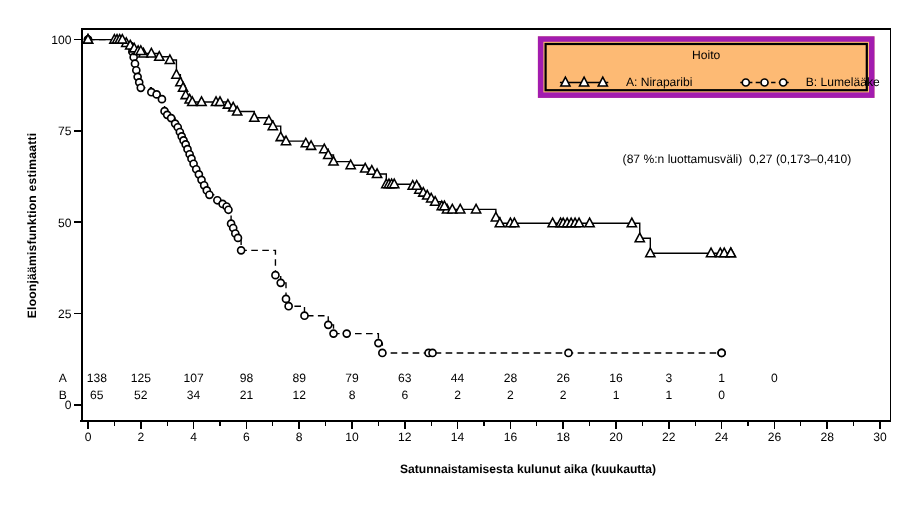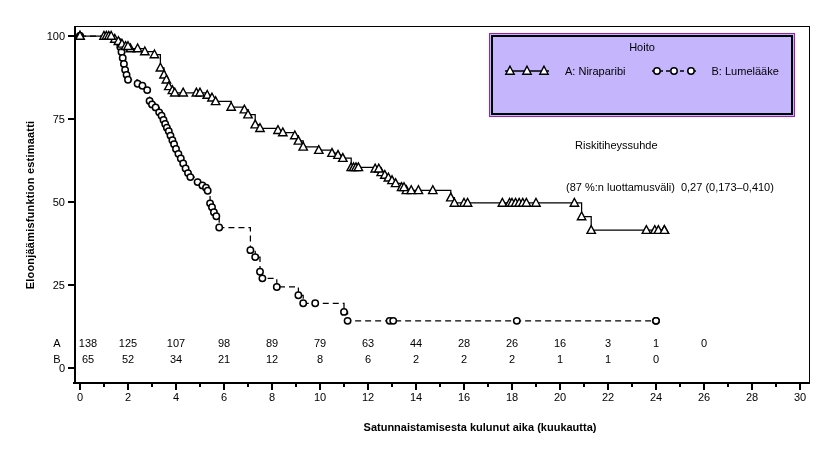--- a/index.html
+++ b/index.html
@@ -6,29 +6,29 @@
   #canvas{position:relative;width:837px;height:462px;background:#ffffff;
           font-family:"Liberation Sans",sans-serif;color:#000;overflow:hidden;}
   #plot{position:absolute;left:0;top:0;}
   #plot text{font:11px "Liberation Sans",sans-serif;fill:#000;}
   .ytitle{position:absolute;left:30px;top:205px;
           transform:translate(-50%,-50%) rotate(-90deg);
           font-size:11px;font-weight:bold;white-space:nowrap;letter-spacing:.2px;}
   .xtitle{position:absolute;left:440px;top:427px;
           transform:translate(-50%,-50%);
           font-size:11px;font-weight:bold;white-space:nowrap;margin-left:40px;}
-  .legend{position:absolute;left:489px;top:33px;width:306px;height:84px;
-          border:1px solid #a21caf;padding:1px;box-sizing:border-box;background:#c4b5fd;}
+  .legend{position:absolute;left:489px;top:33px;width:306px;height:56px;
+          border:5px solid #a21caf;padding:1px;box-sizing:border-box;background:#fdba74;}
   .legend-inner{border:2px solid #000;width:100%;height:100%;box-sizing:border-box;
           display:flex;flex-direction:column;}
   .legend-title{text-align:center;font-size:11px;padding-top:4px;}
   .legend-entries{display:flex;align-items:center;padding:11px 4px 0 11px;font-size:11px;}
   .sym{flex:none;}
   .lab{white-space:nowrap;}
-  .lab1{margin-left:15px;margin-right:25px;}
+  .lab1{margin-left:15px;margin-right:42px;}
   .lab2{margin-left:15px;}
   .annot{position:absolute;left:566px;top:110px;font-size:11px;line-height:14px;white-space:pre;}
   .annot-l1{padding-left:9px;}
 </style>
 </head>
 <body>
 
 <div id="canvas">
 
   <svg id="plot" width="837" height="462">
@@ -295,17 +295,16 @@
           <circle cx="6" cy="7" r="3.2" fill="#fff" stroke="#000" stroke-width="1.5"></circle>
           <circle cx="23" cy="7" r="3.2" fill="#fff" stroke="#000" stroke-width="1.5"></circle>
           <circle cx="40" cy="7" r="3.2" fill="#fff" stroke="#000" stroke-width="1.5"></circle>
         </svg>
         <span class="lab lab2">B: Lumelääke</span>
       </div>
     </div>
   </div>
 
   <div class="annot">
-    <div class="annot-l1">Riskitiheyssuhde</div>
     <div class="annot-l2">(87 %:n luottamusväli)  0,27 (0,173–0,410)</div>
   </div>
 
 </div>
 
 </body></html>

